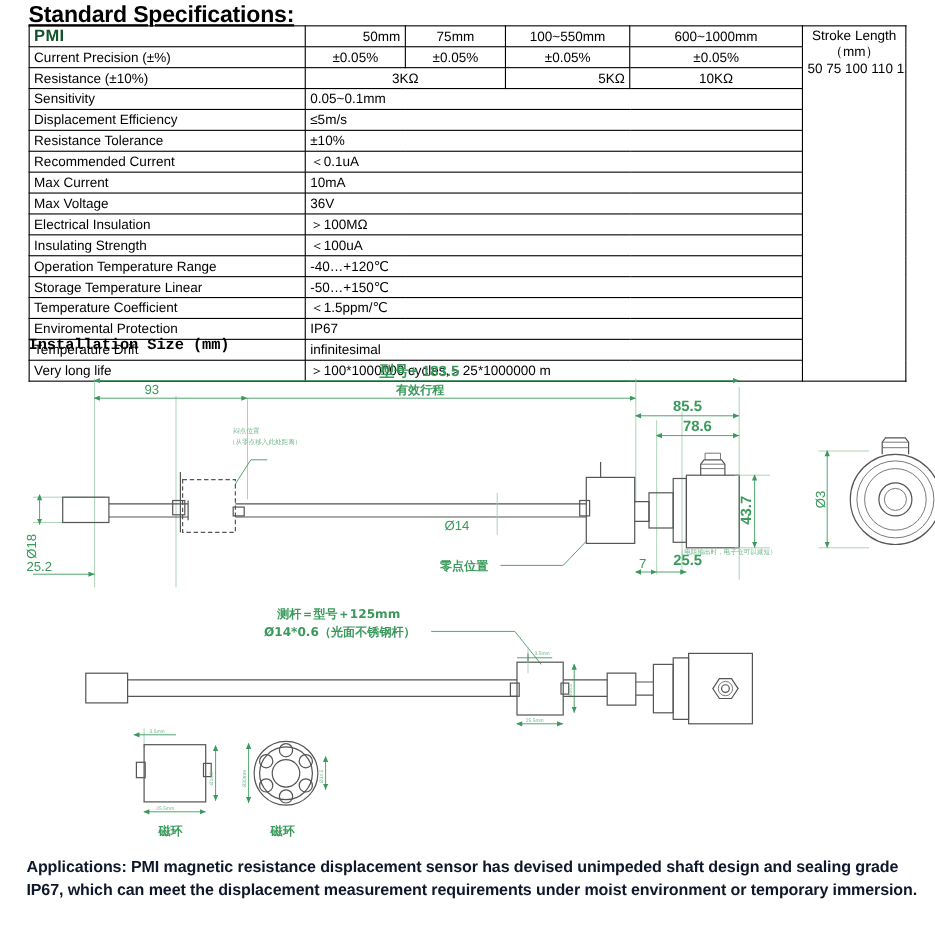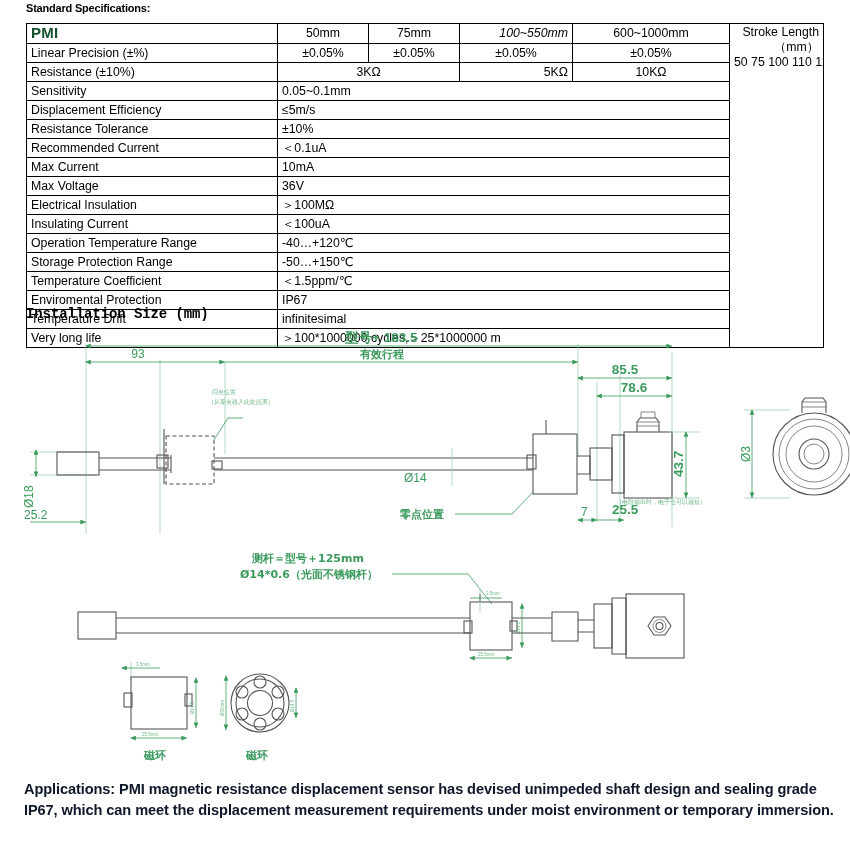--- a/index.html
+++ b/index.html
@@ -6,21 +6,22 @@
   body{
     width:850px;height:850px;background:#ffffff;
     font-family:"Liberation Sans","DejaVu Sans",sans-serif;
     color:#000;overflow:hidden;position:relative;
   }
   .page{position:relative;width:850px;height:850px;}
 
   
   .h-title{
     position:absolute;left:26px;top:2px;
-    font-size:11px;font-weight:bold;letter-spacing:-.2px;
+    font-size:21px;font-weight:bold;letter-spacing:-.2px;
+    text-decoration:underline;
   }
   .h-install{
     position:absolute;left:26px;top:306px;
     font-size:14px;font-weight:bold;letter-spacing:-.1px;font-family:Liberation Mono, monospace;
   }
 
   
   .spec{
     position:absolute;left:26px;top:23px;
     width:798px;border-collapse:collapse;table-layout:fixed;
@@ -28,25 +29,25 @@
   .spec td{
     border:1px solid #000;
     font-size:12.3px;
     padding:1px 4px;
     height:16px;
     line-height:15px;
     white-space:nowrap;
     overflow:hidden;
   }
   .c-label{width:242px;}
-  .c-50{width:82px;text-align:center;}
+  .c-50{width:82px;text-align:right;}
   .c-75{width:82px;text-align:center;}
-  .c-100{width:104px;text-align:right;font-style:italic;}
+  .c-100{width:104px;text-align:center;}
   .c-600{width:148px;text-align:center;margin-left:40px;}
-  .c-stroke{width:auto;vertical-align:top;text-align:right;padding-left:6px;}
+  .c-stroke{width:auto;vertical-align:top;text-align:center;padding-left:6px;}
   .pmi{color:#14532d;font-weight:bold;font-size:15px;letter-spacing:.3px;}
   .stroke-cell{
     font-size:12.2px;line-height:15.4px;white-space:pre-line;
     vertical-align:top;padding-top:2px;
   }
 
   
   .draw{position:absolute;left:0;top:322px;width:850px;height:448px;}
   .draw svg{display:block;}
 
@@ -84,21 +85,21 @@
  375  400  425
  450  475  500
  550  600  650
  700  750  800
  850  900  950
 1000</div>
         </td>
       </tr>
 
       <tr>
-        <td>Linear Precision (±%)</td>
+        <td>Current Precision (±%)</td>
         <td style="text-align:center">±0.05%</td>
         <td style="text-align:center">±0.05%</td>
         <td style="text-align:center">±0.05%</td>
         <td style="text-align:center">±0.05%</td>
       </tr>
 
       <tr>
         <td>Resistance (±10%)</td>
         <td colspan="2" style="text-align:center">3KΩ</td>
         <td style="text-align:right">5KΩ</td>
@@ -127,29 +128,29 @@
         </tr>
       <tr>
           <td>Max Voltage</td>
           <td colspan="4">36V</td>
         </tr>
       <tr>
           <td>Electrical Insulation</td>
           <td colspan="4">＞100MΩ</td>
         </tr>
       <tr>
-          <td>Insulating Current</td>
+          <td>Insulating Strength</td>
           <td colspan="4">＜100uA</td>
         </tr>
       <tr>
           <td>Operation Temperature Range</td>
           <td colspan="4">-40…+120℃</td>
         </tr>
       <tr>
-          <td>Storage Protection Range</td>
+          <td>Storage Temperature Linear</td>
           <td colspan="4">-50…+150℃</td>
         </tr>
       <tr>
           <td>Temperature Coefficient</td>
           <td colspan="4">＜1.5ppm/℃</td>
         </tr>
       <tr>
           <td>Enviromental Protection</td>
           <td colspan="4">IP67</td>
         </tr>

